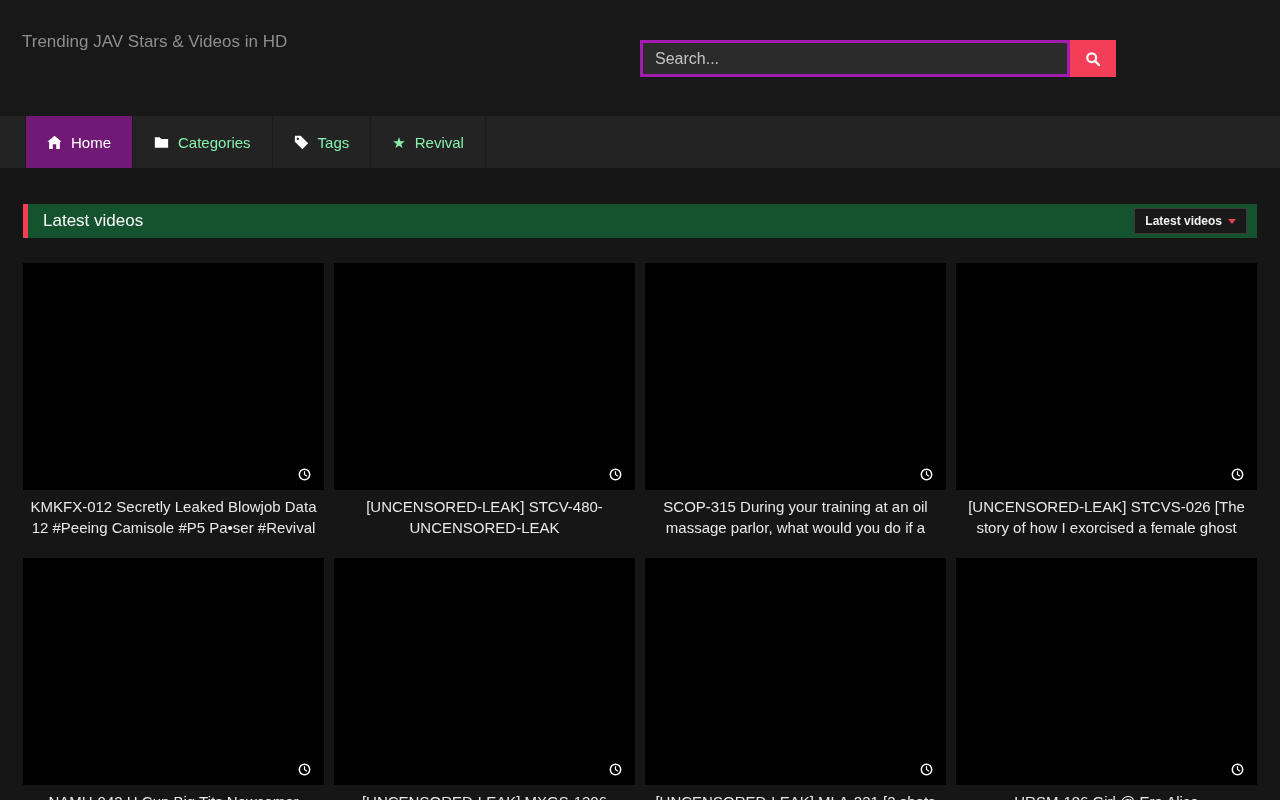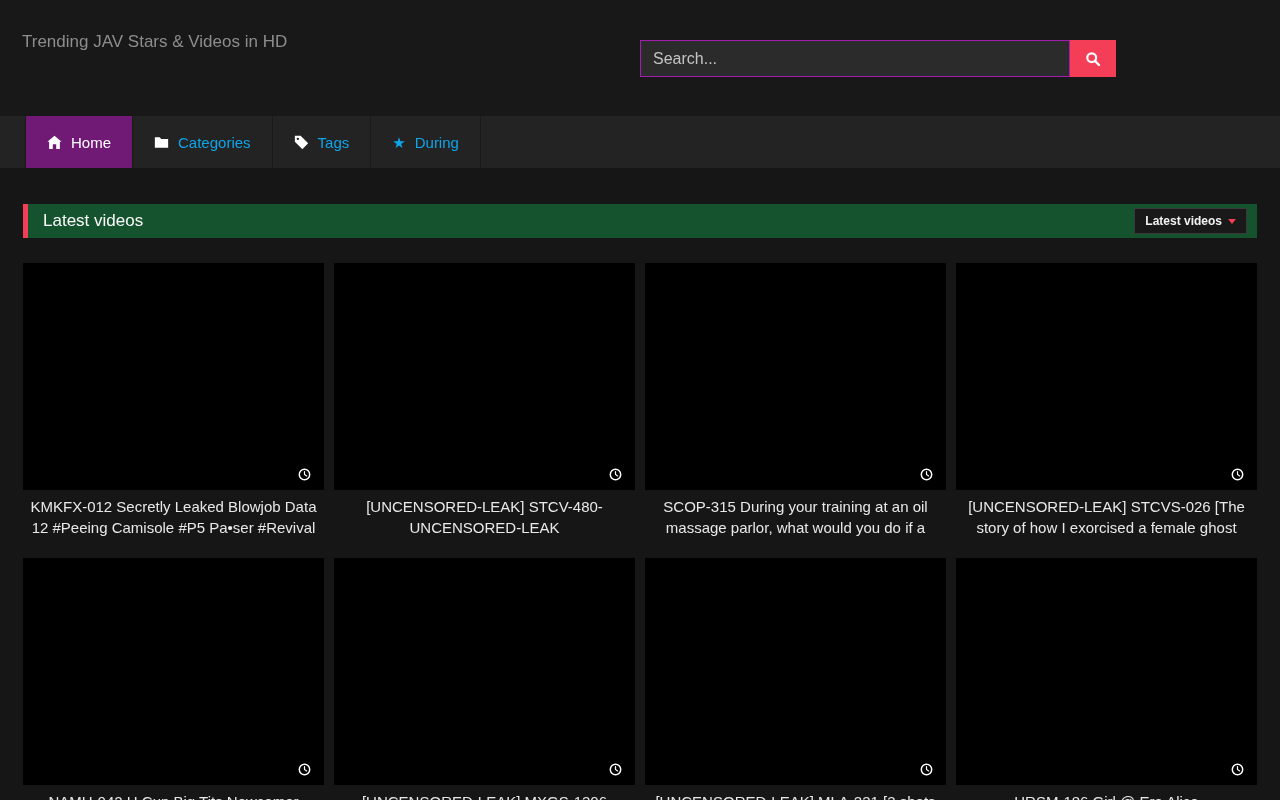--- a/index.html
+++ b/index.html
@@ -23,34 +23,34 @@
     width:0; height:0; margin-left:3px;
     border-top:8px solid transparent; border-bottom:8px solid transparent;
     border-left:13px solid #ffffff;
   }
   .brand-name { font-size:33px; font-weight:bold; color:#f5f5f5; letter-spacing:0.5px; }
   .tagline { margin-top:8px; font-size:17px; color:#8d8d8d; }
   .search-form {
     position:absolute; top:40px; left:640px; display:flex; height:37px;
   }
   .search-input {
-    width:430px; height:37px; background:#2b2b2b; border:1px solid #a21caf;
+    width:430px; height:37px; background:#2b2b2b; border:3px solid #a21caf;
     color:#cfcfcf; font-size:16px; padding:0 12px; outline:none;
     font-family:"Liberation Sans","DejaVu Sans",sans-serif;
   }
   .search-input::placeholder { color:#c4c4c4; }
   .search-btn {
     width:46px; height:37px; background:#f43e57; border:none; cursor:pointer;
     display:flex; align-items:center; justify-content:center;
   }
   
   .navbar { height:52px; background:#232323; display:flex; padding-left:25px; }
   .nav-item {
     height:52px; display:flex; align-items:center; gap:9px;
-    padding:0 21px; font-size:15px; color:#0ea5e9; cursor:pointer;
+    padding:0 21px; font-size:15px; color:#86efac; cursor:pointer;
     border-right:1px solid #1a1a1a; background:transparent;
   }
   .nav-item:first-child { border-left:1px solid #1a1a1a; }
   .nav-item.active { background:#701a75; color:#ffffff; }
   .nav-item .nicon { display:flex; align-items:center; }
   .nav-item .star-glyph { font-size:15px; line-height:1; }
   
   .main-wrap { padding:0 23px; }
   .section-bar {
     margin-top:36px; height:34px; background:#14532d;
@@ -124,21 +124,21 @@
   <div class="nav-item">
     <span class="nicon">
       <svg width="15" height="15" viewBox="0 0 14 14">
         <path fill-rule="evenodd" d="M0.8 0.8 L6.2 0.8 L13.2 7.8 L7.8 13.2 L0.8 6.2 Z M3.6 2.5 A1.1 1.1 0 1 0 3.6 4.7 A1.1 1.1 0 1 0 3.6 2.5 Z" fill="#ffffff"></path>
       </svg>
     </span>
     <span>Tags</span>
   </div>
   <div class="nav-item">
     <span class="nicon star-glyph">★</span>
-    <span>During</span>
+    <span>Revival</span>
   </div>
 </div>
 
 <div class="main-wrap">
 
   <div class="section-bar">
     <span class="section-title">Latest videos</span>
     <button class="sort-btn">
       <span>Latest videos</span>
       <span class="caret-down"></span>

